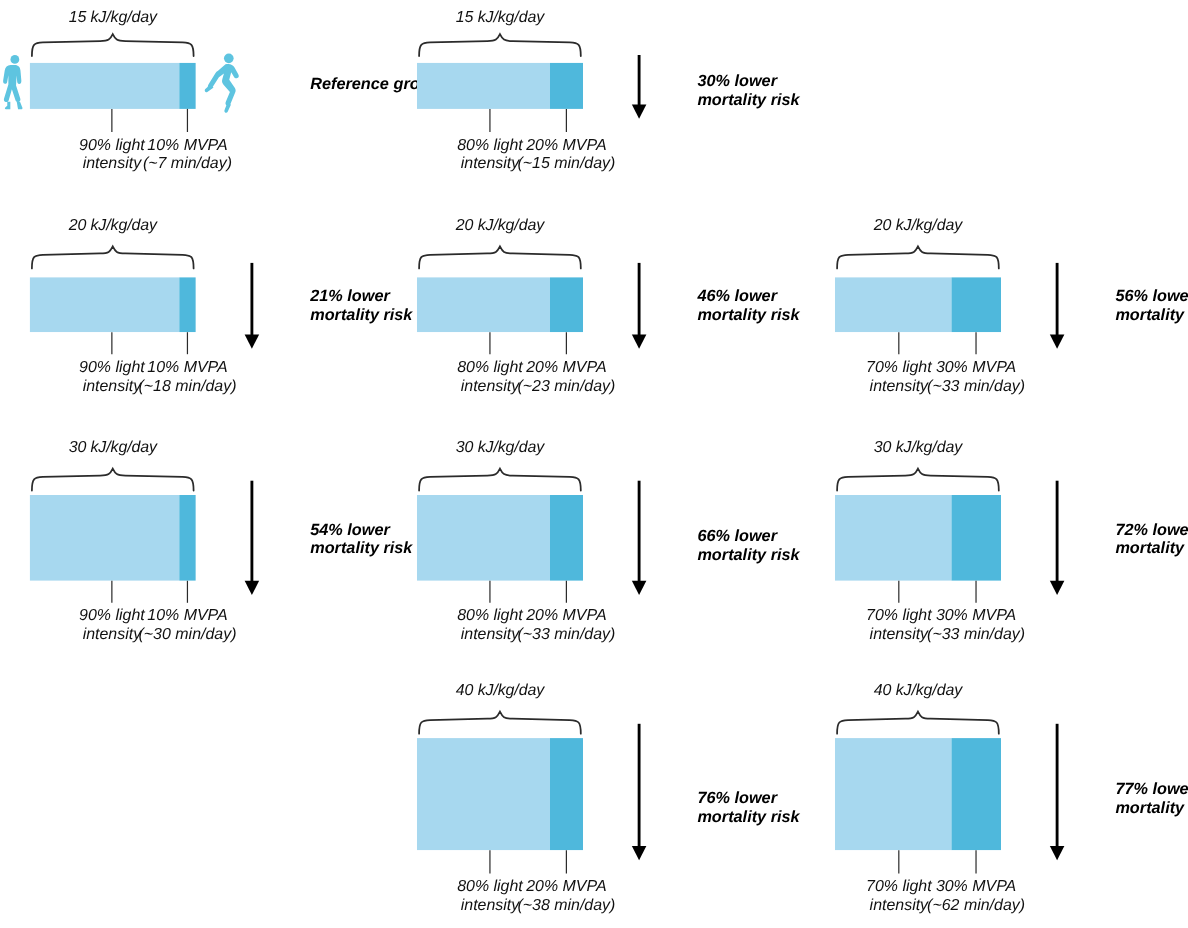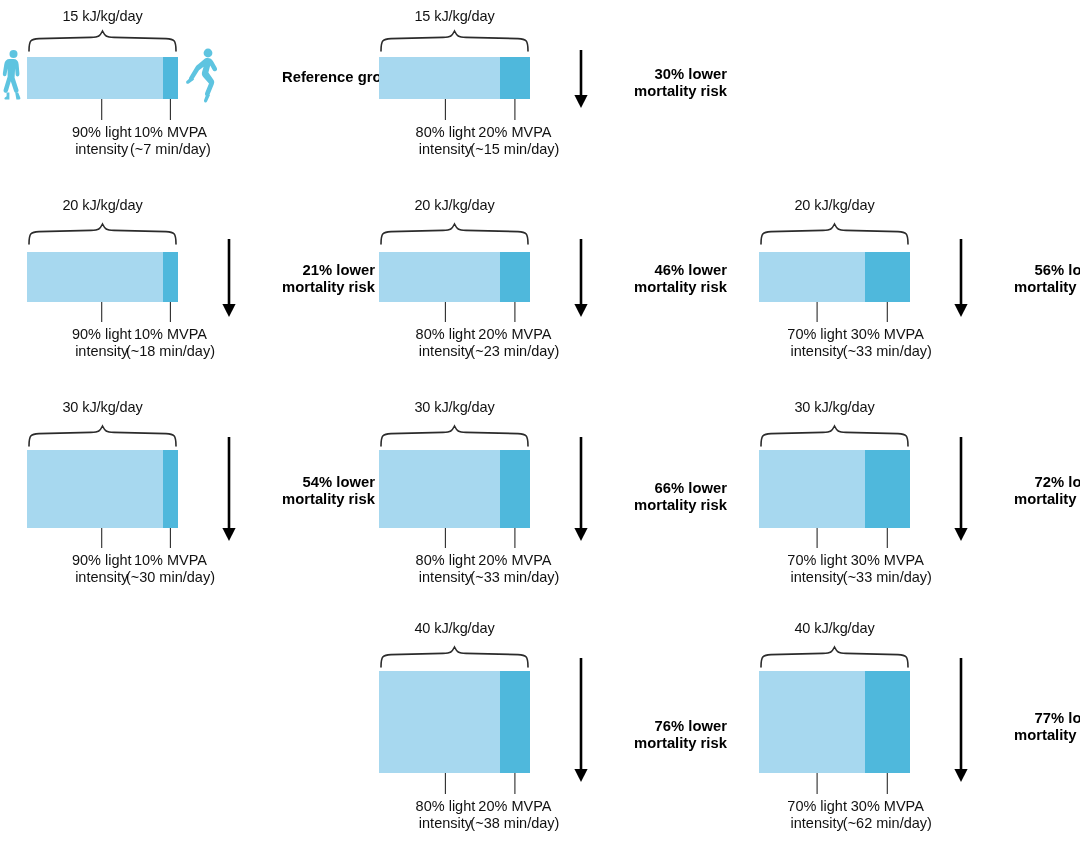--- a/index.html
+++ b/index.html
@@ -8,20 +8,21 @@
     height: 844px;
     background: #ffffff;
     font-family: "Liberation Sans", sans-serif;
     color: #0a0a0a;
     overflow: hidden;
   }
   #stage {
     position: relative;
     width: 1080px;
     height: 727px;
+    font-style: italic;
   }
 
   
   .panel { position: absolute; }
 
   .energy-label {
     position: absolute;
     left: 0;
     top: 0;
     width: 100%;
@@ -64,21 +65,21 @@
   .arrow { position: absolute; }
   .arrow svg { display: block; overflow: visible; }
 
   .risk {
     position: absolute;
     font-size: 14.8px;
     font-weight: bold;
     line-height: 1.18;
     white-space: nowrap;
     color: #000;
-    text-align: right;
+    text-align: left;
   }
   .risk .rl { display: block; }
 
   .ref-label {
     position: absolute;
     font-size: 14.8px;
     font-weight: bold;
     white-space: nowrap;
     color: #000;
   }

